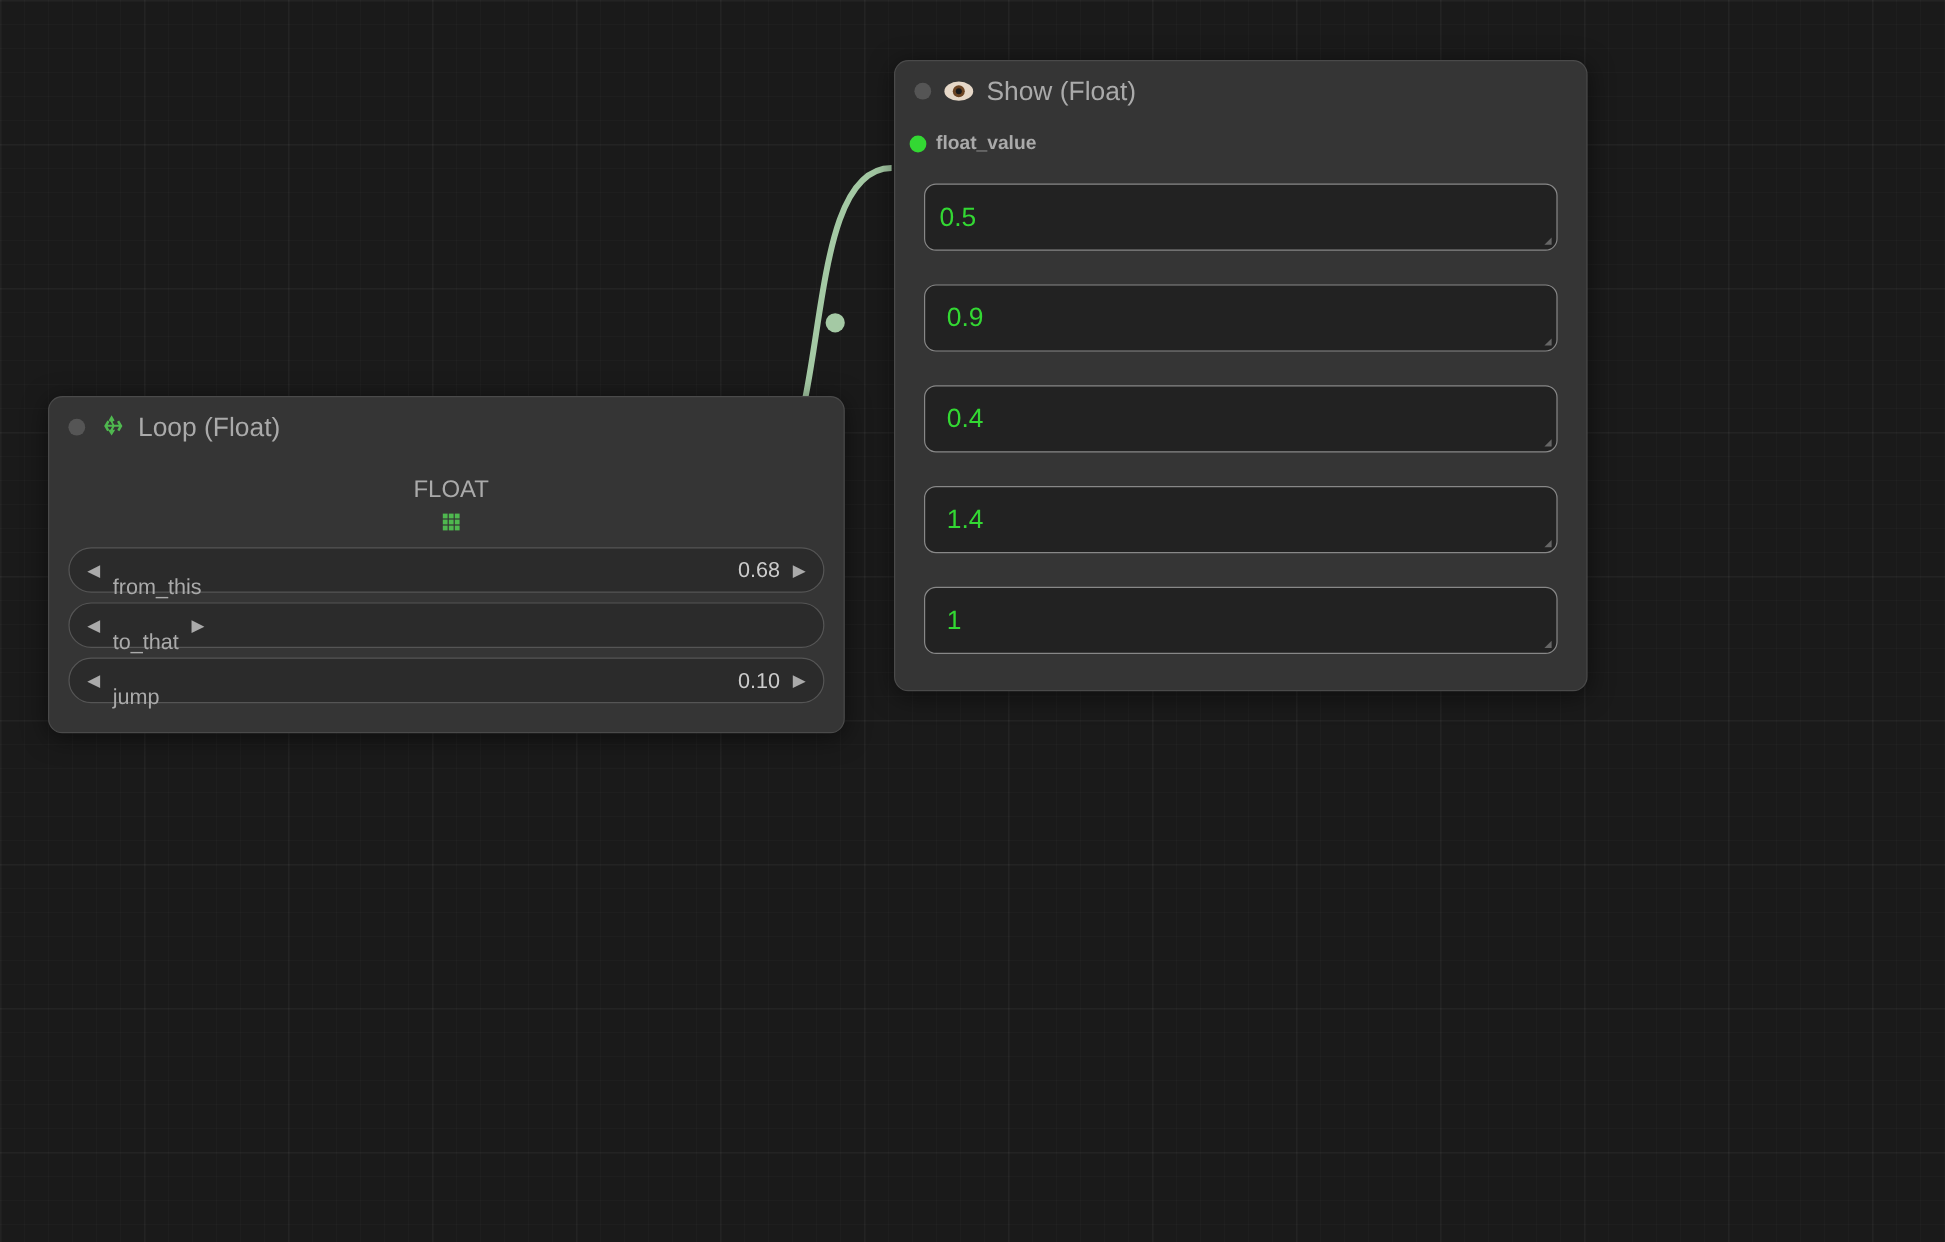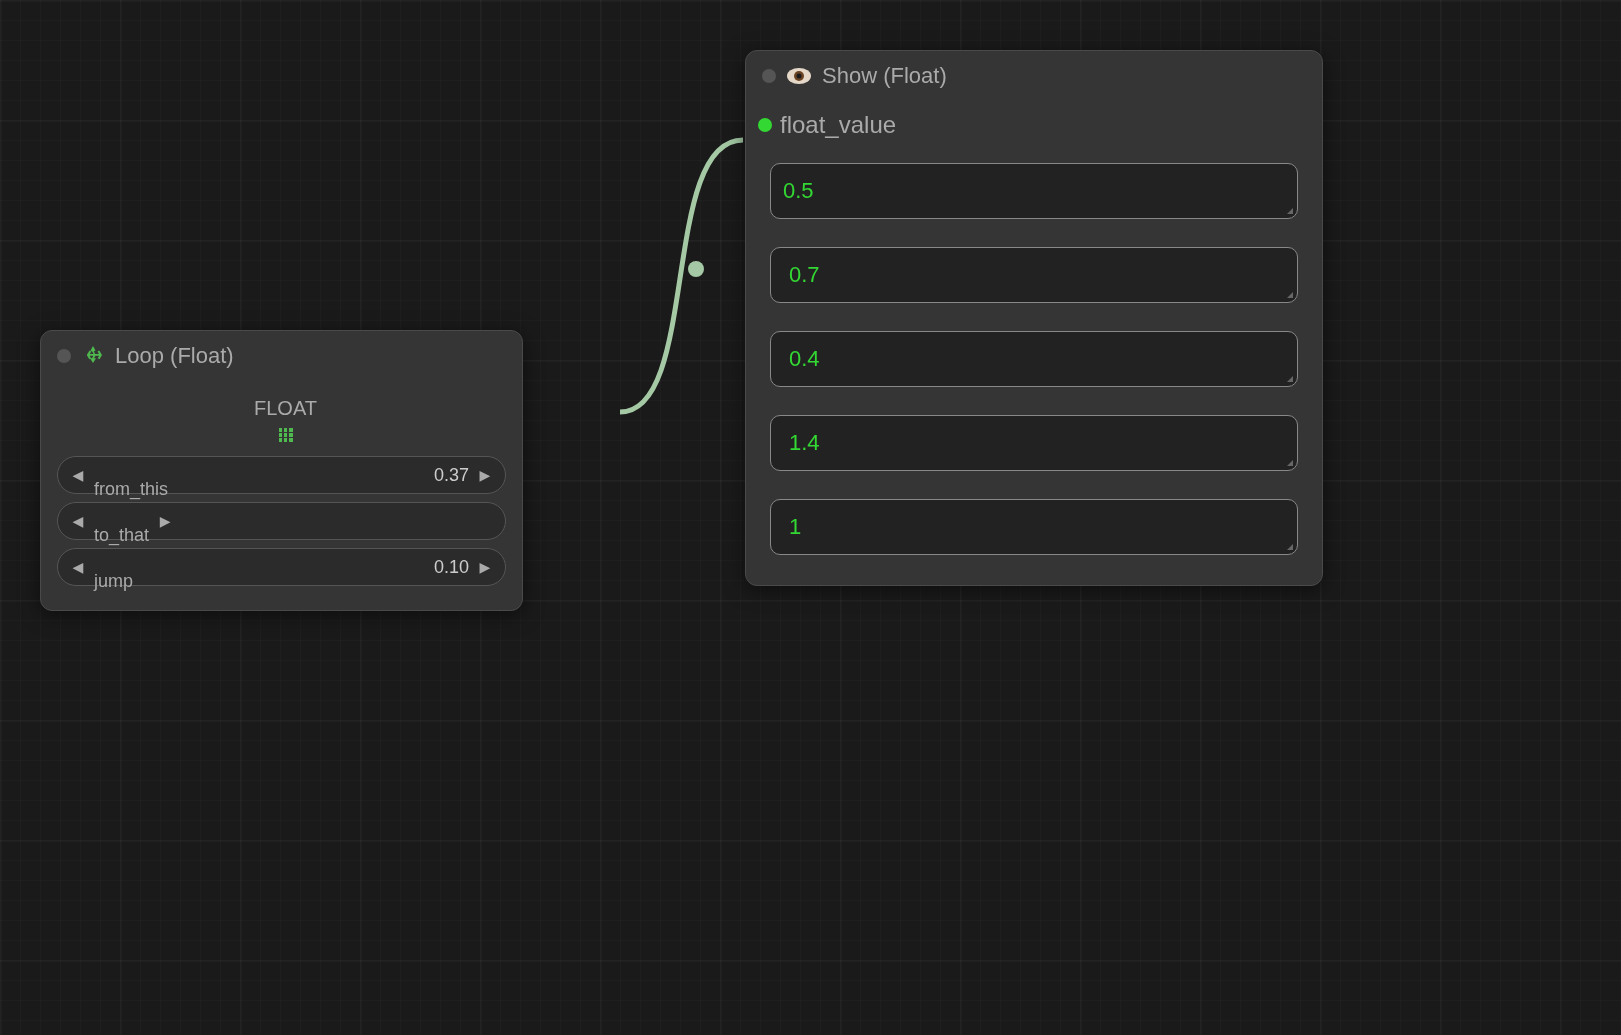--- a/index.html
+++ b/index.html
@@ -134,21 +134,22 @@
     }
     .input-socket {
       width: 14px;
       height: 14px;
       border-radius: 50%;
       background-color: #33d833;
       flex-shrink: 0;
     }
     .input-label {
       color: #aaa;
-      font-size: 24px;
+      font-size: 16px;
+      font-weight: bold;
     }
     .value-box {
       margin: 0 24px 28px 24px;
       background-color: #222;
       border: 1px solid #888;
       border-radius: 10px;
       padding: 14px 18px;
       color: #33d833;
       font-size: 22px;
       position: relative;
@@ -181,21 +182,21 @@
     }
   </style>
 </head>
 <body>
 
 <svg class="connection" width="1621" height="1035">
   <path d="M 620 412 C 700 412, 660 140, 743 140"></path>
   <circle class="mid" cx="696" cy="269" r="8"></circle>
 </svg>
 
-<div class="node" style="left:40px; top:330px; width:483px;">
+<div class="node" style="left:40px; top:330px; width:664px;">
   <div class="node-header">
     <div class="status-dot"></div>
     <svg class="recycle-icon" viewBox="0 0 24 24">
       <path fill="#4fb84f" d="M12 2 L14.5 6.5 L12.8 7.5 L14.2 10 L18 10 L16.5 7.4 L18.3 6.4 L21 11 L18.5 15.3 L16.7 14.3 L18.2 11.7 L14.4 11.7 L13 14.2 L15 14.2 L12 19 L9 14.2 L11 14.2 L12.4 11.7 L8.6 11.7 L10.1 14.3 L8.3 15.3 L5.8 11 L8.5 6.4 L10.3 7.4 L8.8 10 L12.6 10 L11.2 7.5 L9.5 6.5 Z"></path>
     </svg>
     <div class="node-title">Loop (Float)</div>
   </div>
   <div class="node-body">
     <div class="output-row">
       <span class="output-label">FLOAT</span>
@@ -209,21 +210,21 @@
         <span></span>
           <span></span>
           <span></span>
       </div>
       <div class="output-socket"></div>
     </div>
 
     <div class="slider-row">
       <span class="slider-arrow">◀</span>
       <span class="slider-label">from_this</span>
-      <span class="slider-value">0.37</span>
+      <span class="slider-value">0.68</span>
       <span class="slider-arrow">▶</span>
     </div>
 
     <div class="slider-row">
       <span class="slider-arrow">◀</span>
       <span class="slider-label">to_that</span>
       <span class="slider-arrow">▶</span>
     </div>
 
     <div class="slider-row">
@@ -245,18 +246,18 @@
     </svg>
     <div class="node-title">Show (Float)</div>
   </div>
   <div class="node-body" style="padding-top:4px;">
     <div class="input-row">
       <div class="input-socket"></div>
       <span class="input-label">float_value</span>
     </div>
 
     <div class="value-box" style="margin-top:14px;padding-left:12px;">0.5</div>
-    <div class="value-box">0.7</div>
+    <div class="value-box">0.9</div>
     <div class="value-box">0.4</div>
     <div class="value-box">1.4</div>
     <div class="value-box" style="margin-bottom:14px;">1</div>
   </div>
 </div>
 
 </body></html>

